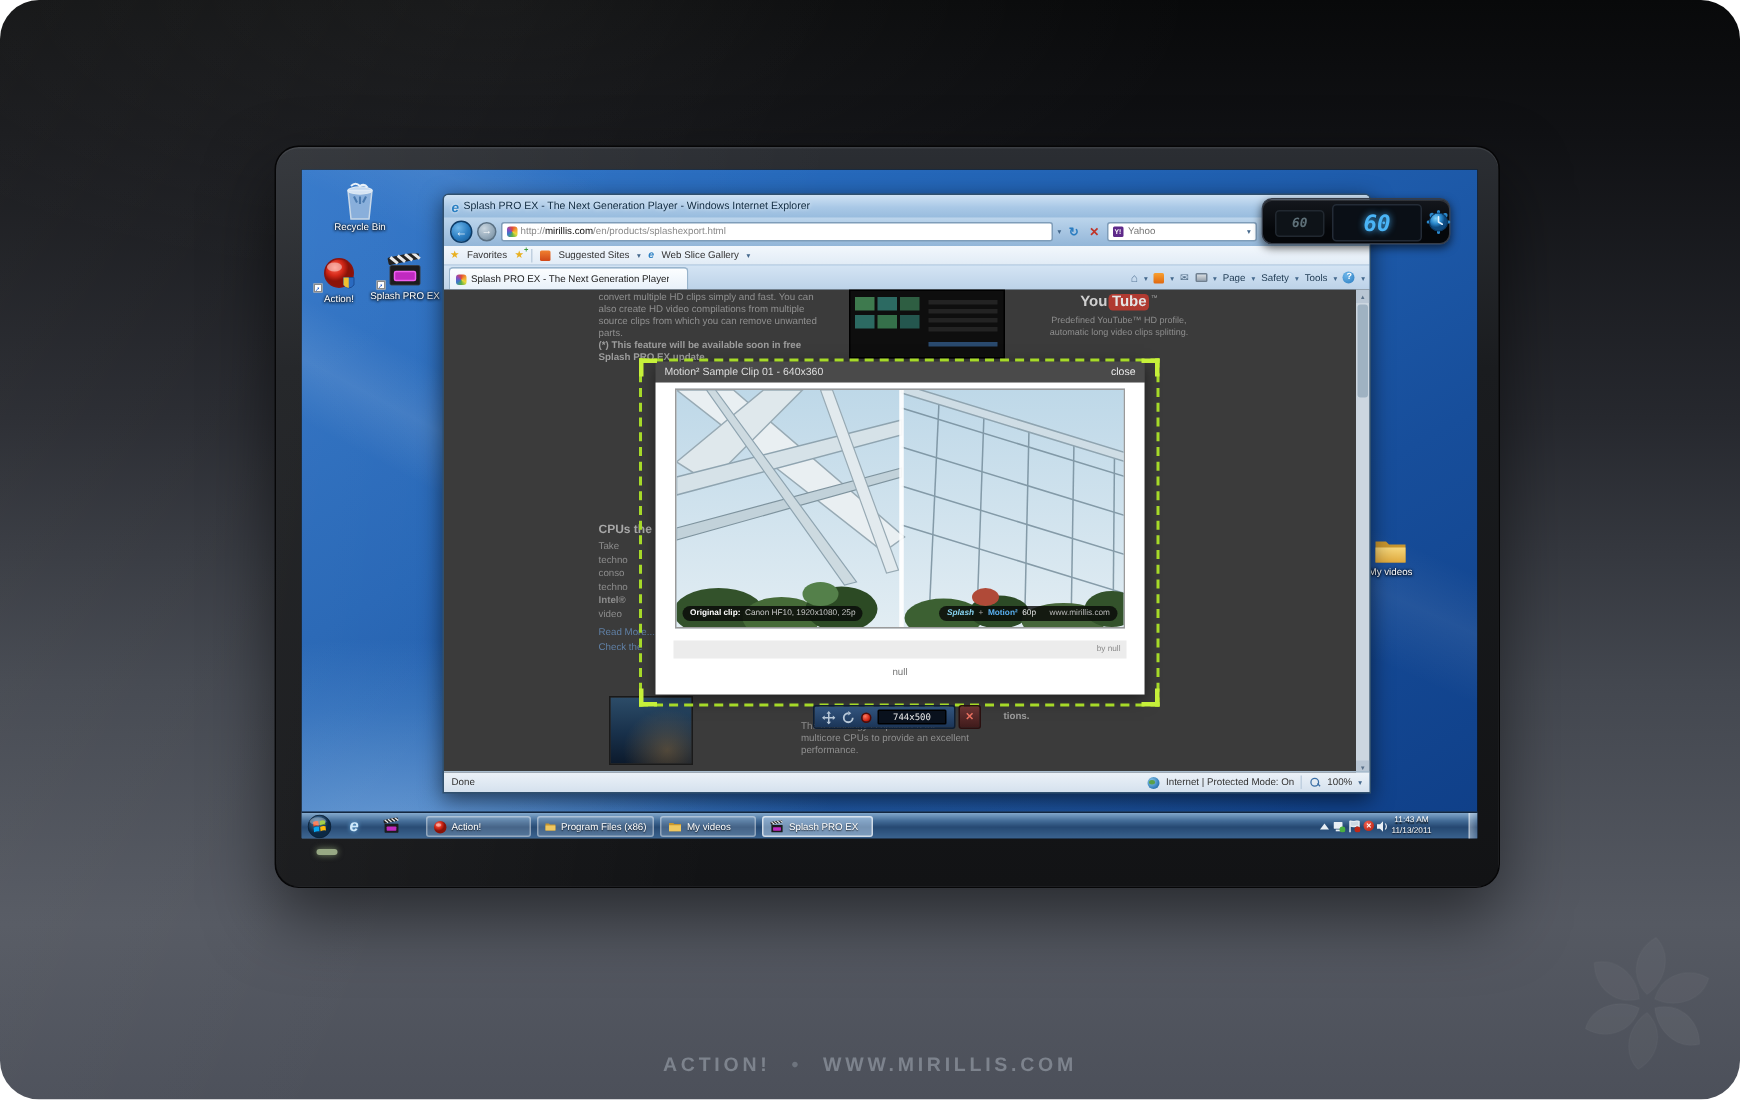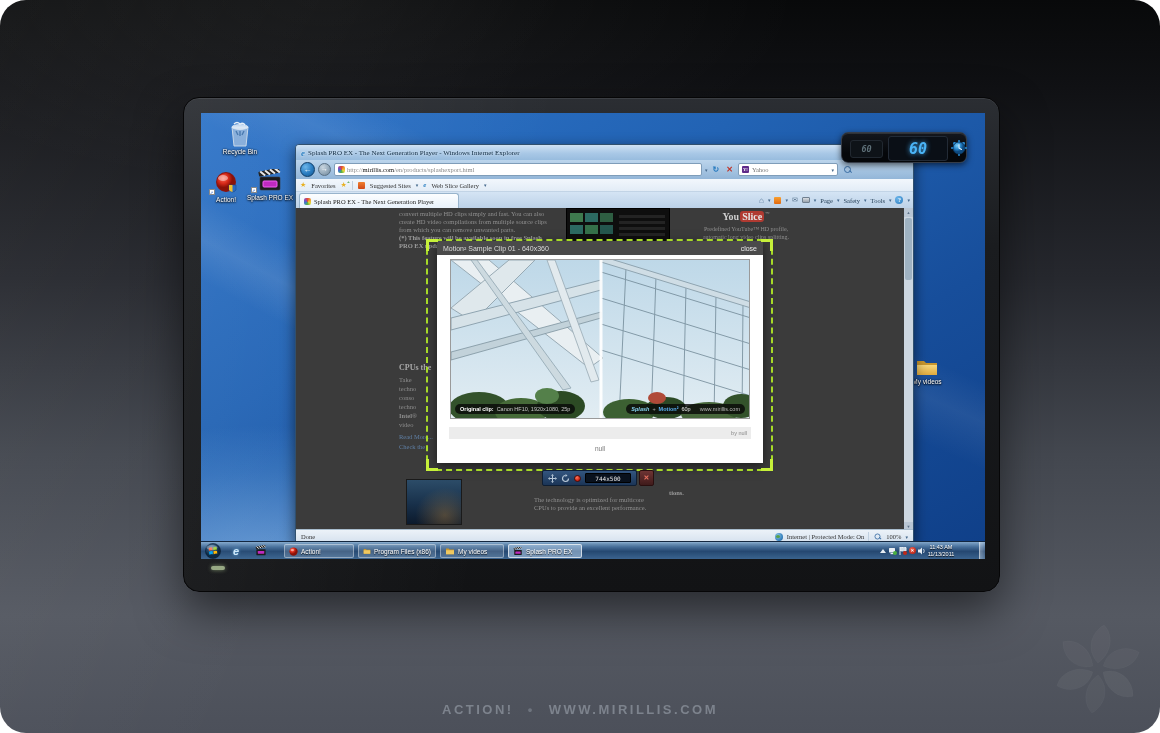--- a/index.html
+++ b/index.html
@@ -40,23 +40,23 @@
       linear-gradient(24deg, transparent 55%, rgba(255,255,255,.07) 61%, transparent 66%); }
 
   
   .dicon-cell { position:absolute; text-align:center; cursor:default; z-index:1; }
   .dicon { display:flex; justify-content:center; align-items:flex-end; height:26px; margin-bottom:1px; position:relative; }
   .dlabel { font-size:6.5px; line-height:7.5px; color:#fff; text-shadow:0 1px 2px #000, 0 0 2px #000; }
   .shortcut-badge { position:absolute; left:6px; bottom:0; width:6px; height:6px; background:#fff; border:1px solid #8a8a8a; }
   .shortcut-badge::after { content:"➚"; font-size:4px; color:#1a5acd; position:absolute; left:0px; top:0px; }
 
   
-  .ie-window { position:absolute; left:94px; top:31px; width:619px; height:400px; z-index:2;
+  .ie-window { position:absolute; left:94px; top:16px; width:619px; height:400px; z-index:2;
     border-radius:4px 4px 0 0; background:#9cbede; border:1px solid #30506e;
-    box-shadow:0 4px 14px rgba(0,0,0,.55); overflow:hidden;font-family:Liberation Serif, serif; }
+    box-shadow:0 4px 14px rgba(0,0,0,.55); overflow:hidden; }
   .titlebar { position:absolute; left:0; top:0; right:0; height:15px;
     background:linear-gradient(180deg,#cfe2f4 0%,#a9c8e6 55%,#98bcde 100%);
     display:flex; align-items:center; padding-left:5px; gap:3px; }
   .title-text { font-size:7px; color:#0f2a40; text-shadow:0 0 3px rgba(255,255,255,.9); white-space:nowrap; }
   .ie-e { font-size:9px; font-weight:bold; font-style:italic; color:#2a7fc2; text-shadow:0 0 2px #fff; }
   .ie-e::after { content:"e"; }
 
   .navrow { position:absolute; left:0; top:15px; right:0; height:19px;
     background:linear-gradient(180deg,#bcd5ec 0%,#a3c2e0 60%,#93b6d8 100%);
     display:flex; align-items:center; padding:0 4px; gap:3px; }
@@ -365,21 +365,21 @@
                 <div class="row" style="top:6px;"></div>
                 <div class="row" style="top:12px;"></div>
                 <div class="row" style="top:18px;"></div>
                 <div class="row" style="top:24px;"></div>
                 <div class="row" style="top:34px; background:#2a4a6e;"></div>
               </div>
 
               <div class="abs" style="left:398px; top:3px;">
                 <div class="ytrow">
                   <span class="yt-you">You</span>
-                    <span class="yt-tube">Slice</span>
+                    <span class="yt-tube">Tube</span>
                     <span class="yt-tm">™</span>
                 </div>
                 <div class="ytcap">Predefined YouTube™ HD profile, automatic long video clips splitting.</div>
               </div>
 
               <div class="abs h2frag" style="left:103px; top:155px;">CPUs the</div>
               <div class="abs" style="left:103px; top:167px;">
                 <div class="fragline">Take</div>
                 <div class="fragline">techno</div>
                 <div class="fragline">conso</div>

